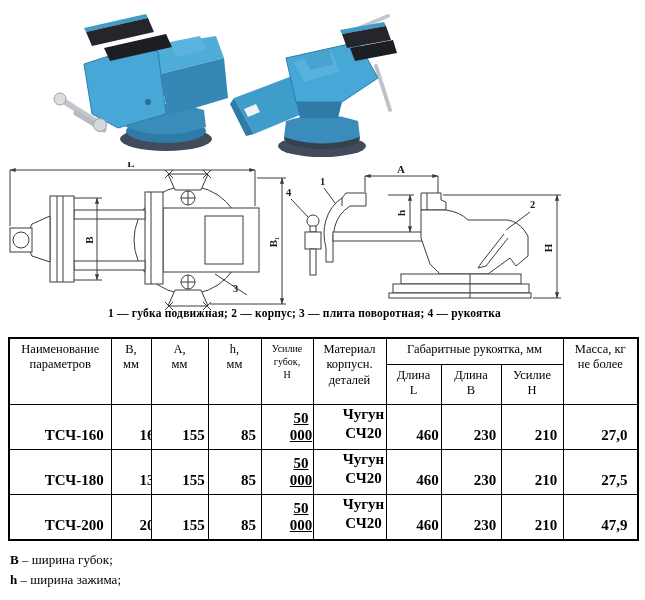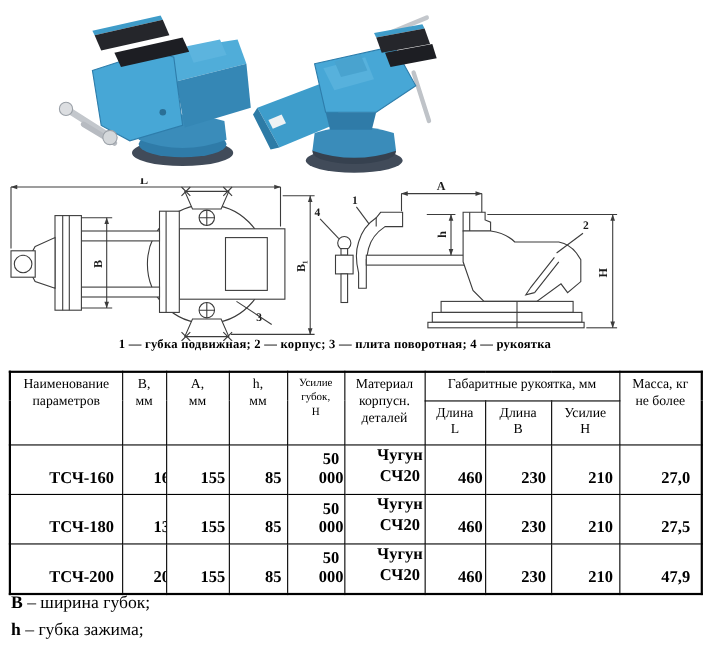--- a/index.html
+++ b/index.html
@@ -28,24 +28,24 @@
   }
   table.specs th.small { font-size:10px; line-height:1.3; }
   table.specs tr.hrow1 { height:26px; }
   table.specs tr.hrow2 { height:40px; }
   table.specs tbody tr { height:42px; }
   table.specs td {
     font-weight:bold; font-size:15px; text-align:center;
     vertical-align:bottom; padding-bottom:5px;padding-left:28px;
   }
   td.model { text-align:left; padding-left:6px; font-size:14px; }
-  td.force { font-size:11px; padding-bottom:8px; }
+  td.force { font-size:11px; padding-bottom:8px;text-decoration:underline; }
   td.material { font-size:13.5px; line-height:1.3; vertical-align:middle; padding-bottom:0; }
   .ws { white-space:pre-line; }
-  .notes { position:absolute; top:537px; left:10px; font-size:16px; line-height:1.5; }
+  .notes { position:absolute; top:550px; left:10px; font-size:13px; line-height:1.5; }
   .notes .note-line { white-space:nowrap; }
   .notes .term { font-weight:bold; }
 </style>
 </head>
 <body>
 
 <div class="page">
 
   <svg style="left:48px; top:6px;" width="205" height="155" viewBox="0 0 205 155">
     <defs>
@@ -263,16 +263,16 @@
         <td>460</td>
         <td>230</td>
         <td>210</td>
         <td>47,9</td>
       </tr>
     </tbody>
   </table>
 
   <div class="notes">
     <div class="note-line"><span class="term">B</span> <span>– ширина губок;</span></div>
-    <div class="note-line"><span class="term">h</span> <span>– губка зажима;</span></div>
+    <div class="note-line"><span class="term">h</span> <span>– ширина зажима;</span></div>
   </div>
 
 </div>
 
 </body></html>

